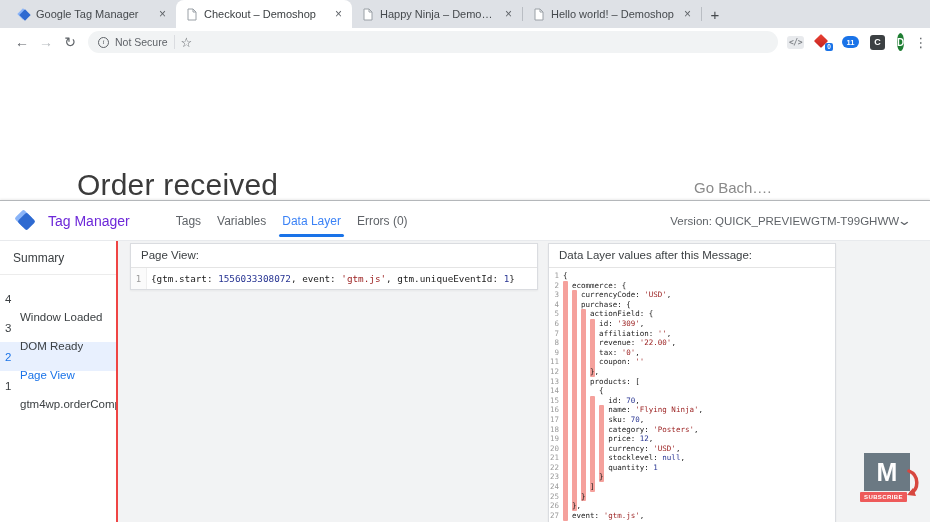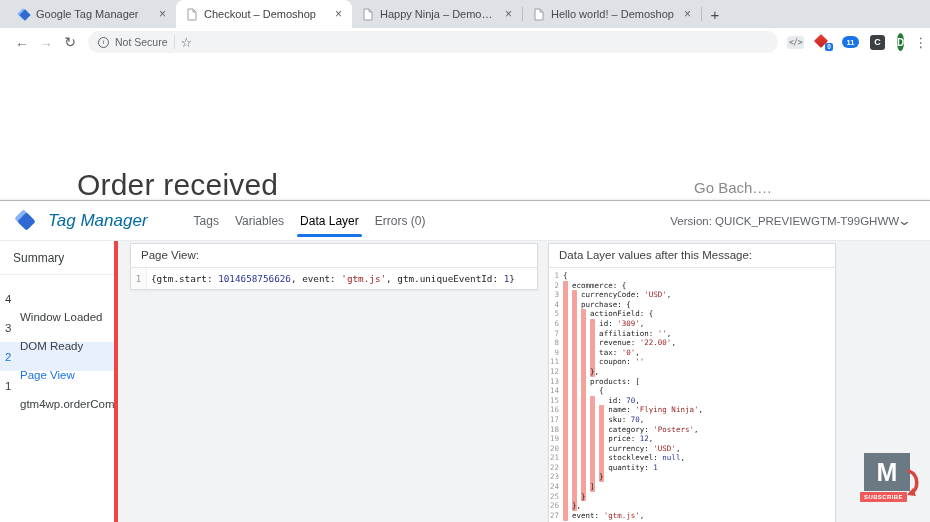--- a/index.html
+++ b/index.html
@@ -50,30 +50,30 @@
   .widget-line { position:absolute; left:694px; top:152px; width:166px; border-top:1px solid #e2e2e2; }
   .backto { position:absolute; left:694px; top:172px; font-size:11px; color:#666; }
   .backto a { color:#444; font-weight:bold; text-decoration:underline; }
 
   
   .gtm { position:absolute; left:0; top:200px; width:930px; height:322px; background:#f2f3f4; border-top:1px solid #b4b7ba; box-shadow:0 -1px 2px rgba(0,0,0,.08); }
   .gtm-header { position:absolute; left:0; top:0; width:100%; height:40px; background:#fff; border-bottom:1px solid #e8eaed; display:flex; align-items:center; padding:0 20px 0 14px; }
   .gtm-logo { width:24px; height:24px; position:relative; flex:none; }
   .gtm-logo::before { content:""; position:absolute; left:3px; top:3px; width:13px; height:13px; background:#8ab4f8; transform:rotate(45deg); border-radius:2px; }
   .gtm-logo::after { content:""; position:absolute; left:6px; top:6px; width:13px; height:13px; background:#2e6ad1; transform:rotate(45deg); border-radius:2px; }
-  .gtm-brand { margin-left:10px; font-size:17px; color:#0369a1;font-style:italic; }
+  .gtm-brand { margin-left:10px; font-size:14px; color:#6d28d9; }
   .gtm-tabs { display:flex; align-items:center; gap:16px; margin-left:46px; height:100%; }
   .gtm-tab { font-size:12px; color:#5f6368; height:100%; display:flex; align-items:center; position:relative; cursor:default; }
-  .gtm-tab.active { color:#000000; }
+  .gtm-tab.active { color:#3b82f6; }
   .gtm-tab.active::after { content:""; position:absolute; left:-3px; right:-3px; bottom:3px; height:3px; background:#1a73e8; border-radius:2px; }
   .gtm-right { margin-left:auto; display:flex; align-items:center; font-size:11.5px; color:#5f6368; }
   .gtm-chevron { font-size:13px; color:#5f6368; transform:scaleX(1.4); }
 
   .gtm-body { position:absolute; left:0; top:40px; right:0; bottom:0; }
-  .gtm-sidebar { position:absolute; left:0; top:0; width:118px; height:100%; background:#fff; border-right:4px solid #ef4444; }
+  .gtm-sidebar { position:absolute; left:0; top:0; width:118px; height:100%; background:#fff; border-right:2px solid #ef4444; }
   .sb-header { padding:10px 0 9px 13px; font-size:12px; color:#3c4043; border-bottom:1px solid #ececec; }
   .sb-item { height:29px; display:flex; align-items:center; font-size:11.5px; color:#3c4043; padding-left:5px; cursor:default; }
   .sb-item .n { width:12px; text-align:left; flex:none; }
   .sb-item .lbl { margin-left:3px; white-space:nowrap; overflow:hidden;margin-top:36px; }
   .sb-item.selected { background:#e8f0fe; color:#1a73e8; }
   .sb-items { padding-top:9px; }
 
   .card { background:#fff; border:1px solid #dadce0; box-shadow:0 1px 2px rgba(0,0,0,.05); }
   .card-head { font-size:11.5px; color:#3c4043; padding:5px 10px 6px 10px; border-bottom:1px solid #e4e4e4; }
 
@@ -211,21 +211,21 @@
           <span class="n">1</span>
           <span class="lbl">gtm4wp.orderComp</span>
         </div>
           </div>
       </div>
 
       <div class="card msg-card">
         <div class="card-head">Page View:</div>
         <div class="msg-row">
           <div class="msg-gutter">1</div>
-          <div class="msg-code" id="msg-code">{gtm.start: <span class="num">1014658756626</span>, event: <span class="str">'gtm.js'</span>, gtm.uniqueEventId: <span class="num">1</span>}</div>
+          <div class="msg-code" id="msg-code">{gtm.start: <span class="num">1556033308072</span>, event: <span class="str">'gtm.js'</span>, gtm.uniqueEventId: <span class="num">1</span>}</div>
         </div>
       </div>
 
       <div class="card dl-card">
         <div class="card-head">Data Layer values after this Message:</div>
         <div class="dl-codewrap" id="dl-codewrap">
             <div class="guide" style="left: 14px; top: 12.6px; height: 240px;"></div>
             <div class="guide" style="left: 23px; top: 22.2px; height: 220.8px;"></div>
             <div class="guide" style="left: 32px; top: 41.4px; height: 192px;"></div>
             <div class="guide" style="left: 41px; top: 51px; height: 57.6px;"></div>

